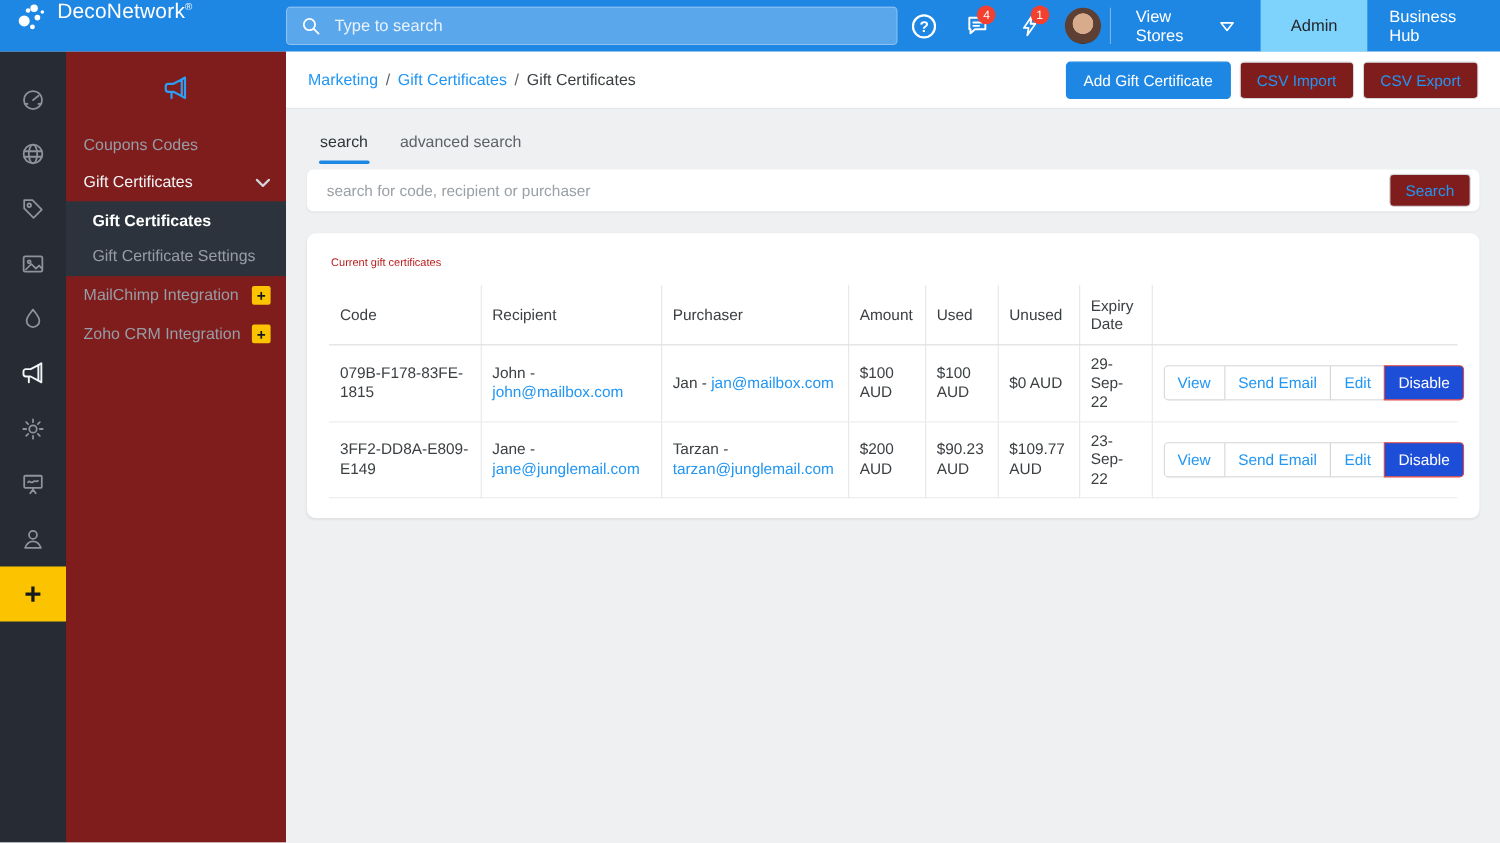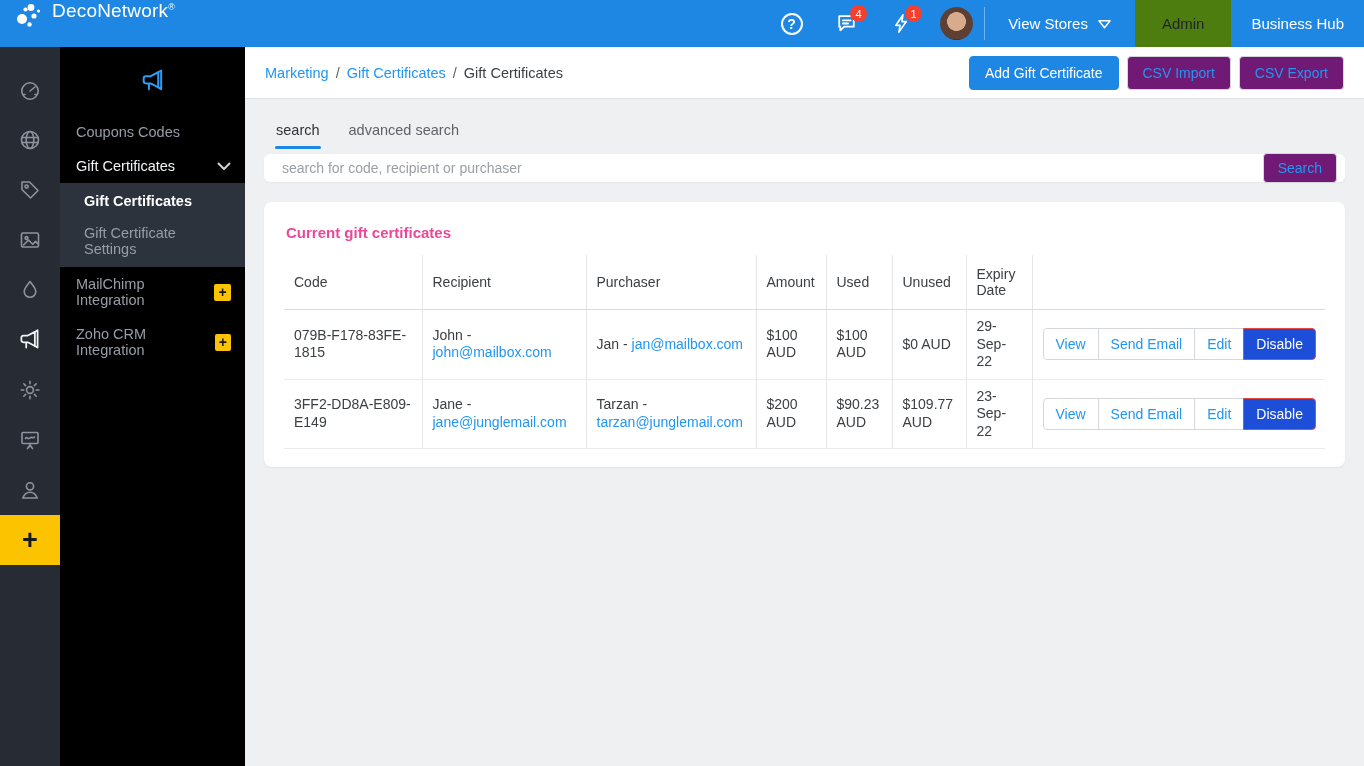--- a/index.html
+++ b/index.html
@@ -25,34 +25,34 @@
   .icon-btn { width:55px; display:flex; align-items:center; justify-content:center; position:relative; cursor:pointer; }
   .badge { position:absolute; top:5px; right:7px; min-width:17px; height:17px; padding:0 4px;
     background:#f4402f; color:#fff; font-size:11px; border-radius:9px;
     display:flex; align-items:center; justify-content:center; }
   .help-circle { width:22px; height:22px; border:2px solid #fff; border-radius:50%;
     display:flex; align-items:center; justify-content:center; font-size:14px; font-weight:bold; color:#fff; }
   .avatar { width:33px; height:33px; border-radius:50%;
     background: radial-gradient(circle at 50% 44%, #d8ab8d 0 37%, #5d4033 39% 72%, #3a2a22 73% 100%); }
   .vdivider { width:1px; background:rgba(255,255,255,.38); margin:7px 0; }
   .view-stores { display:flex; align-items:center; gap:9px; padding:0 23px; font-size:15px; cursor:pointer; }
-  .admin-block { background:#4d7c0f; color:#22262b; display:flex; align-items:center; padding:0 27px; font-size:15px; cursor:pointer; }
+  .admin-block { background:#7dd3fc; color:#22262b; display:flex; align-items:center; padding:0 27px; font-size:15px; cursor:pointer; }
   .hub-block { display:flex; align-items:center; padding:0 20px; font-size:15px; cursor:pointer; }
 
   
   .shell { display:flex; height:719px; }
 
   .rail { width:60px; flex:none; background:#272c34; display:flex; flex-direction:column; align-items:center; padding-top:18px; }
   .rail-item { height:50px; width:60px; display:flex; align-items:center; justify-content:center; cursor:pointer; }
   .rail-item svg { stroke:#8d949e; fill:none; stroke-width:1.6; stroke-linecap:round; stroke-linejoin:round; }
   .rail-item.active svg { stroke:#f2f5f8; }
   .rail-plus { height:50px; width:60px; background:#fcc400; color:#15181c; font-size:27px; font-weight:bold;
     display:flex; align-items:center; justify-content:center; cursor:pointer; }
 
-  .panel { width:185px; flex:none; background:#000000; color:#979da6; font-size:14.5px; padding-top:8px; }
+  .panel { width:200px; flex:none; background:#7f1d1d; color:#979da6; font-size:14.5px; padding-top:8px; }
   .panel-icon { display:flex; justify-content:center; padding:12px 0 20px; }
   .panel-icon svg { stroke:#2e9df4; fill:none; stroke-width:1.7; stroke-linecap:round; stroke-linejoin:round; }
   .panel-item { padding:9px 14px 9px 16px; display:flex; align-items:center; justify-content:space-between; cursor:pointer; }
   .panel-item.parent-open { color:#f2f4f6; }
   .subgroup { background:#2d333c; padding:2px 0; }
   .sub-item { padding:8px 14px 8px 24px; display:flex; align-items:center; cursor:pointer; }
   .sub-item.active { color:#ffffff; font-weight:bold; }
   .chev svg { stroke:#cfd4da; fill:none; stroke-width:2; stroke-linecap:round; stroke-linejoin:round; }
   .badge-plus { width:17px; height:17px; background:#fcc400; color:#15181c; border-radius:2px;
     font-size:14px; font-weight:bold; display:flex; align-items:center; justify-content:center; }
@@ -61,36 +61,36 @@
   .main { flex:1; display:flex; flex-direction:column; min-width:0; }
   .breadcrumb-bar { height:52px; flex:none; background:#fff; border-bottom:1px solid #e2e5e8;
     display:flex; align-items:center; justify-content:space-between; padding:0 20px; }
   .breadcrumb { display:flex; gap:7px; font-size:14.5px; align-items:center; }
   .crumb-link { color:#2196f3; cursor:pointer; }
   .crumb-sep { color:#5f6368; }
   .crumb-current { color:#3c4043; }
   .page-actions { display:flex; gap:8px; }
   .btn { font-family:inherit; font-size:14px; border-radius:4px; padding:8px 15px; cursor:pointer; white-space:nowrap; }
   .btn-primary { background:#1e87e4; border:1px solid #1e87e4; color:#fff; }
-  .btn-outline { background:#701a75; border:1px solid #d5d8db; color:#2196f3; }
+  .btn-outline { background:#7f1d1d; border:1px solid #d5d8db; color:#2196f3; }
 
   .content { padding:14px 19px 0; }
   .tabs { display:flex; gap:27px; padding:0 11px; }
   .tab { font-size:14.5px; padding:9px 1px 11px; position:relative; color:#5f6368; cursor:pointer; }
   .tab.active { color:#303438; }
   .tab.active::after { content:""; position:absolute; left:0; right:0; bottom:0; height:3px; background:#1e87e4; border-radius:2px; }
 
-  .search-bar { background:#fff; border-radius:6px; height:28px; display:flex; align-items:center;
+  .search-bar { background:#fff; border-radius:6px; height:38px; display:flex; align-items:center;
     padding:0 8px 0 16px; margin:5px 0 20px; box-shadow:0 1px 2px rgba(0,0,0,.04); }
   .search-bar input { flex:1; border:none; outline:none; font-size:14px; font-family:inherit; color:#3c4043; }
   .search-bar input::placeholder { color:#9aa0a6; }
   .btn-search { padding:6px 14px; }
 
   .card { background:#fff; border-radius:8px; padding:14px 20px 18px; box-shadow:0 1px 2px rgba(0,0,0,.06); }
-  .card-title { font-size:15px; font-weight:bold; color:#ec4899; margin:8px 0 14px; padding-left:2px; }
+  .card-title { font-size:10px; font-weight:normal; color:#b91c1c; margin:8px 0 14px; padding-left:2px; }
   table.gc { width:100%; border-collapse:collapse; font-size:14px; color:#3c4043; table-layout:fixed; }
   table.gc th { text-align:left; font-weight:normal; padding:11px 10px; vertical-align:middle;
     border-right:1px solid #e4e7ea; border-bottom:1px solid #d9dcdf; }
   table.gc td { padding:8px 10px; vertical-align:middle;
     border-right:1px solid #e4e7ea; border-bottom:1px solid #e9ebed; line-height:1.25; }
   table.gc th:last-child, table.gc td:last-child { border-right:none; }
   a.cell-link { color:#2196f3; text-decoration:none; cursor:pointer; }
   .btn-group { display:flex; }
   .btn-group .gbtn { font-family:inherit; font-size:14px; padding:7px 12px; background:#fff;
     border:1px solid #d5d8db; color:#2196f3; cursor:pointer; margin-left:-1px; white-space:nowrap; }
@@ -108,20 +108,29 @@
           <circle cx="18" cy="7.5" r="3.4"></circle>
         <circle cx="21" cy="16" r="2.6"></circle>
           <circle cx="12.5" cy="9.5" r="2.1"></circle>
         <circle cx="25.5" cy="11" r="1.6"></circle>
           <circle cx="16.5" cy="24.5" r="2.2"></circle>
       </svg>
     </span>
     <span class="brand-name"><span>DecoNetwork</span><sup class="brand-reg">®</sup></span>
   </div>
 
+  <div class="topsearch">
+    <span>
+      <svg width="19" height="19" viewBox="0 0 24 24" fill="none" stroke="#fff" stroke-width="2" stroke-linecap="round">
+        <circle cx="10.5" cy="10.5" r="6.5"></circle>
+          <line x1="15.5" y1="15.5" x2="21" y2="21"></line>
+      </svg>
+    </span>
+    <input type="text" placeholder="Type to search" style="">
+  </div>
 
   <div class="topbar-right">
     <div class="icon-btn">
       <span class="help-circle">
           <span>?</span>
         </span>
     </div>
     <div class="icon-btn">
       <span>
         <svg width="25" height="25" viewBox="0 0 24 24" fill="none" stroke="#fff" stroke-width="1.7" stroke-linecap="round" stroke-linejoin="round">

